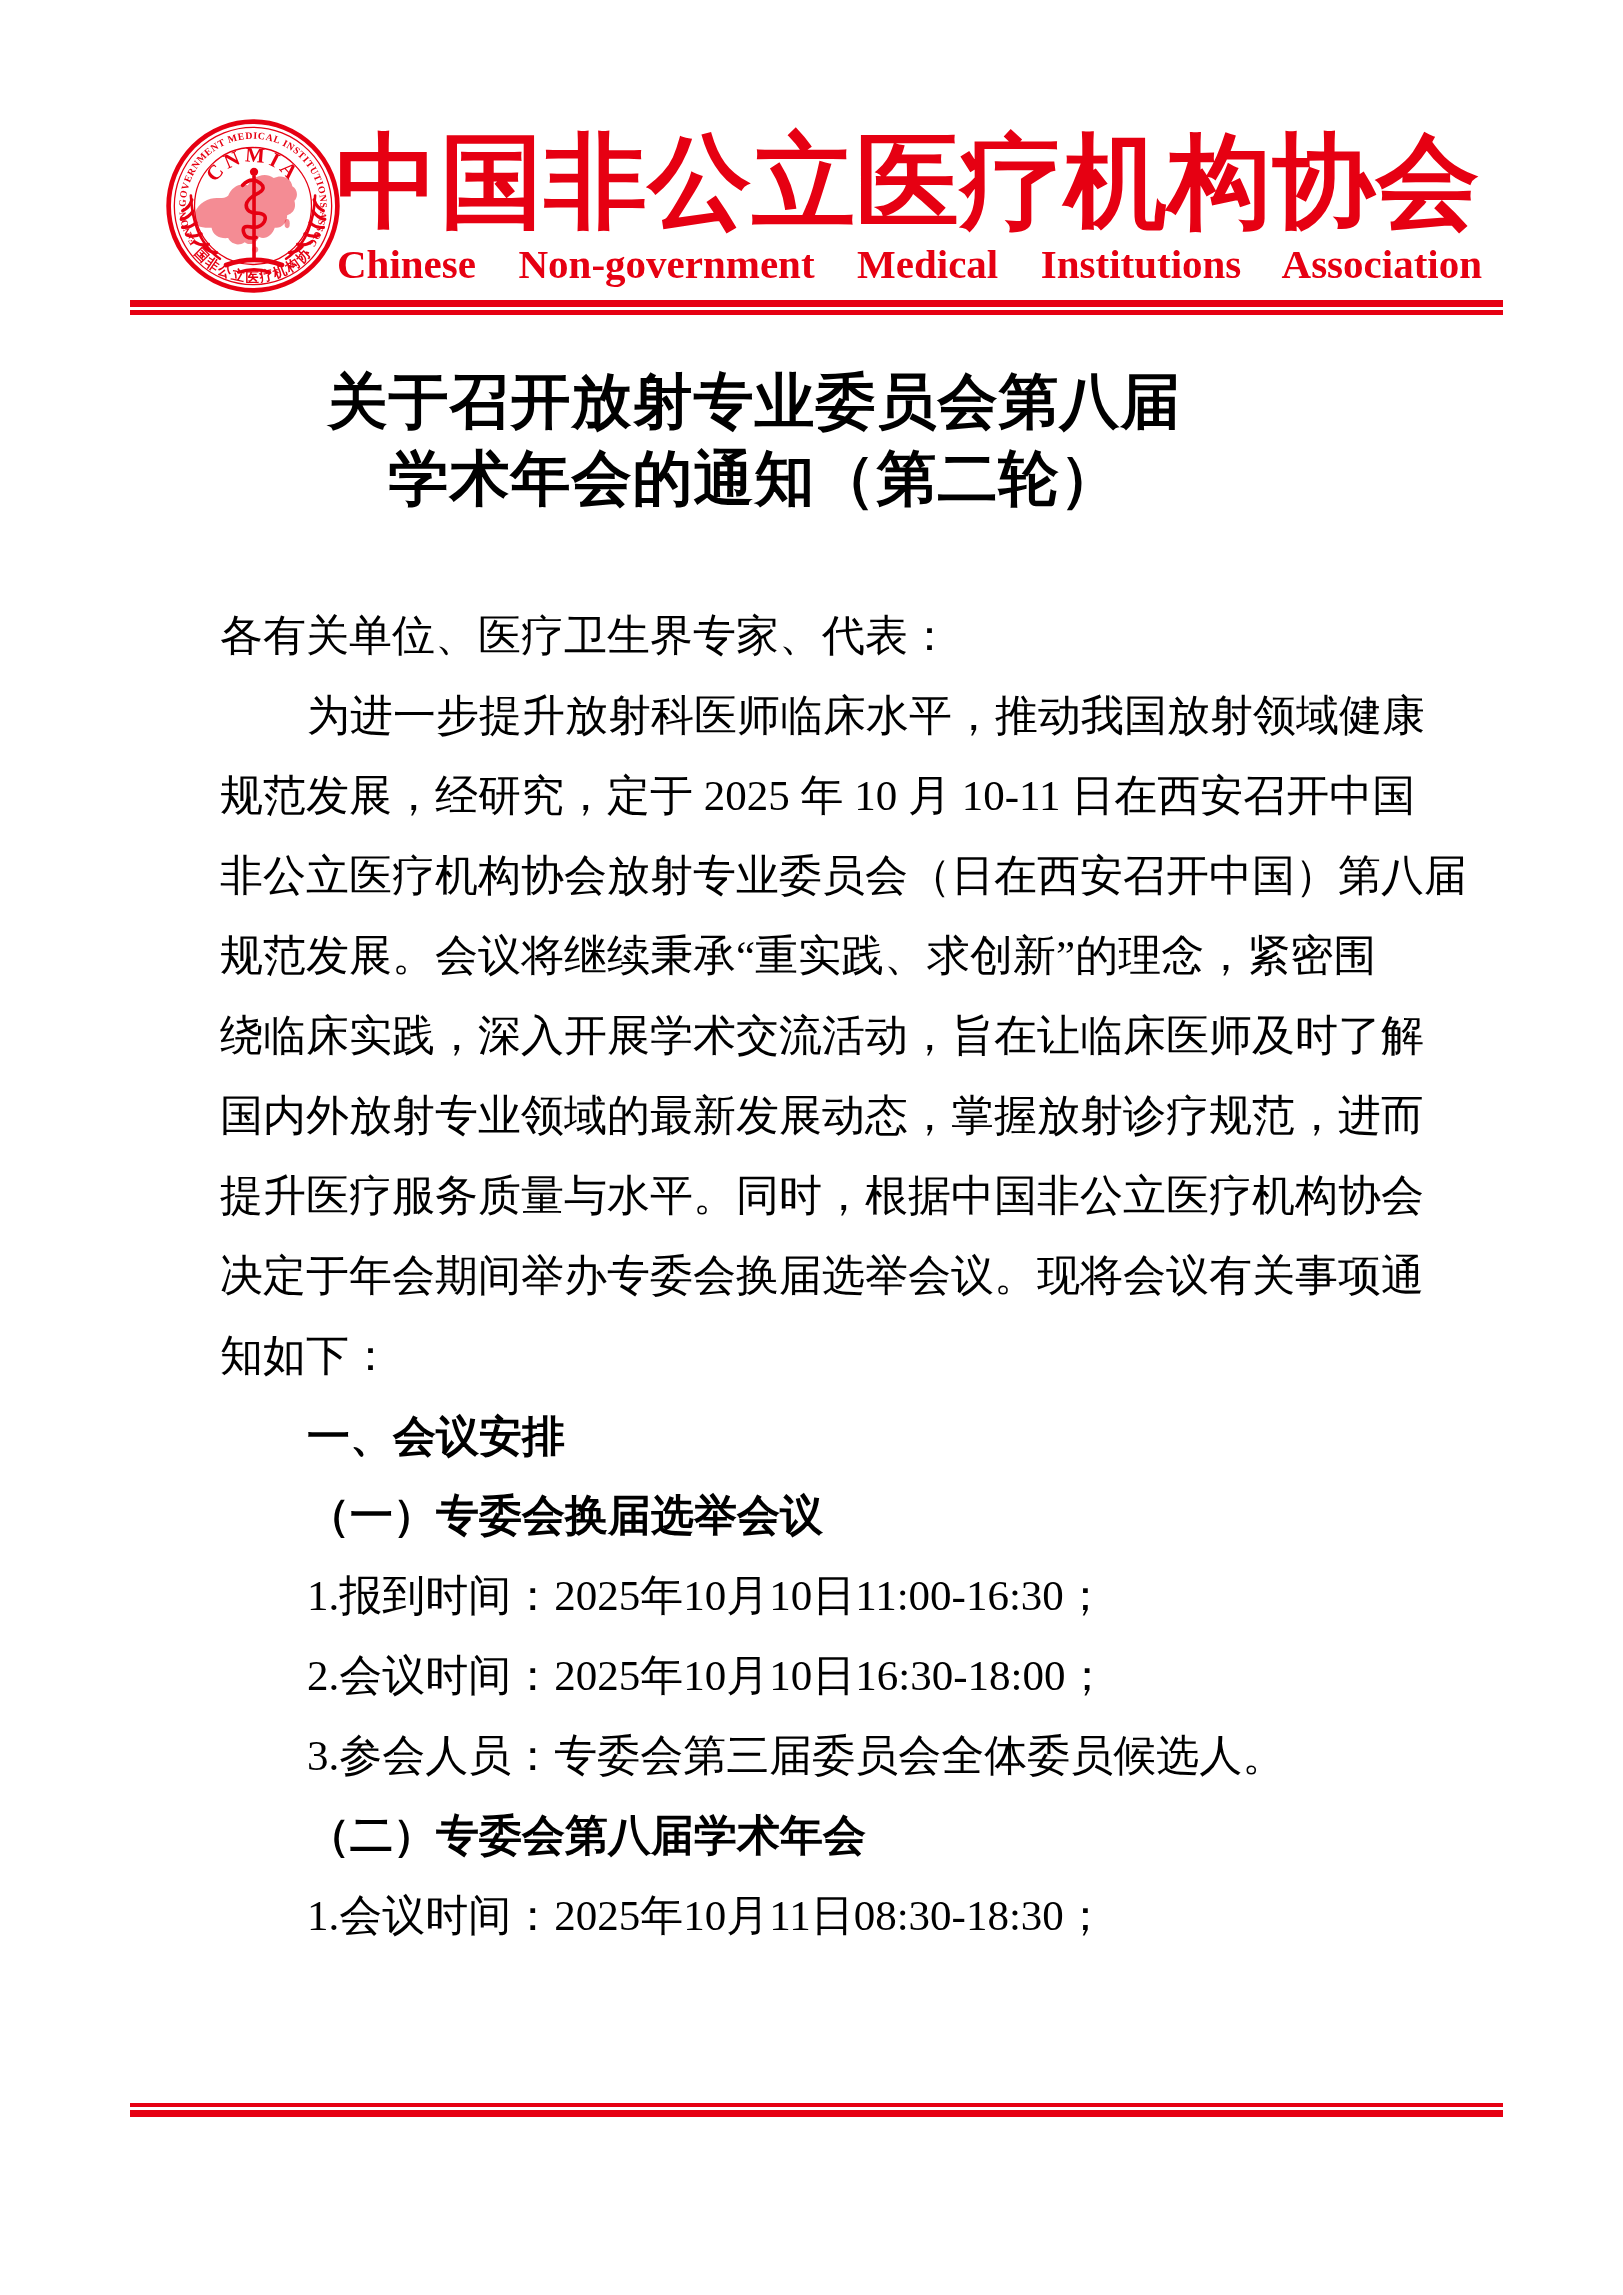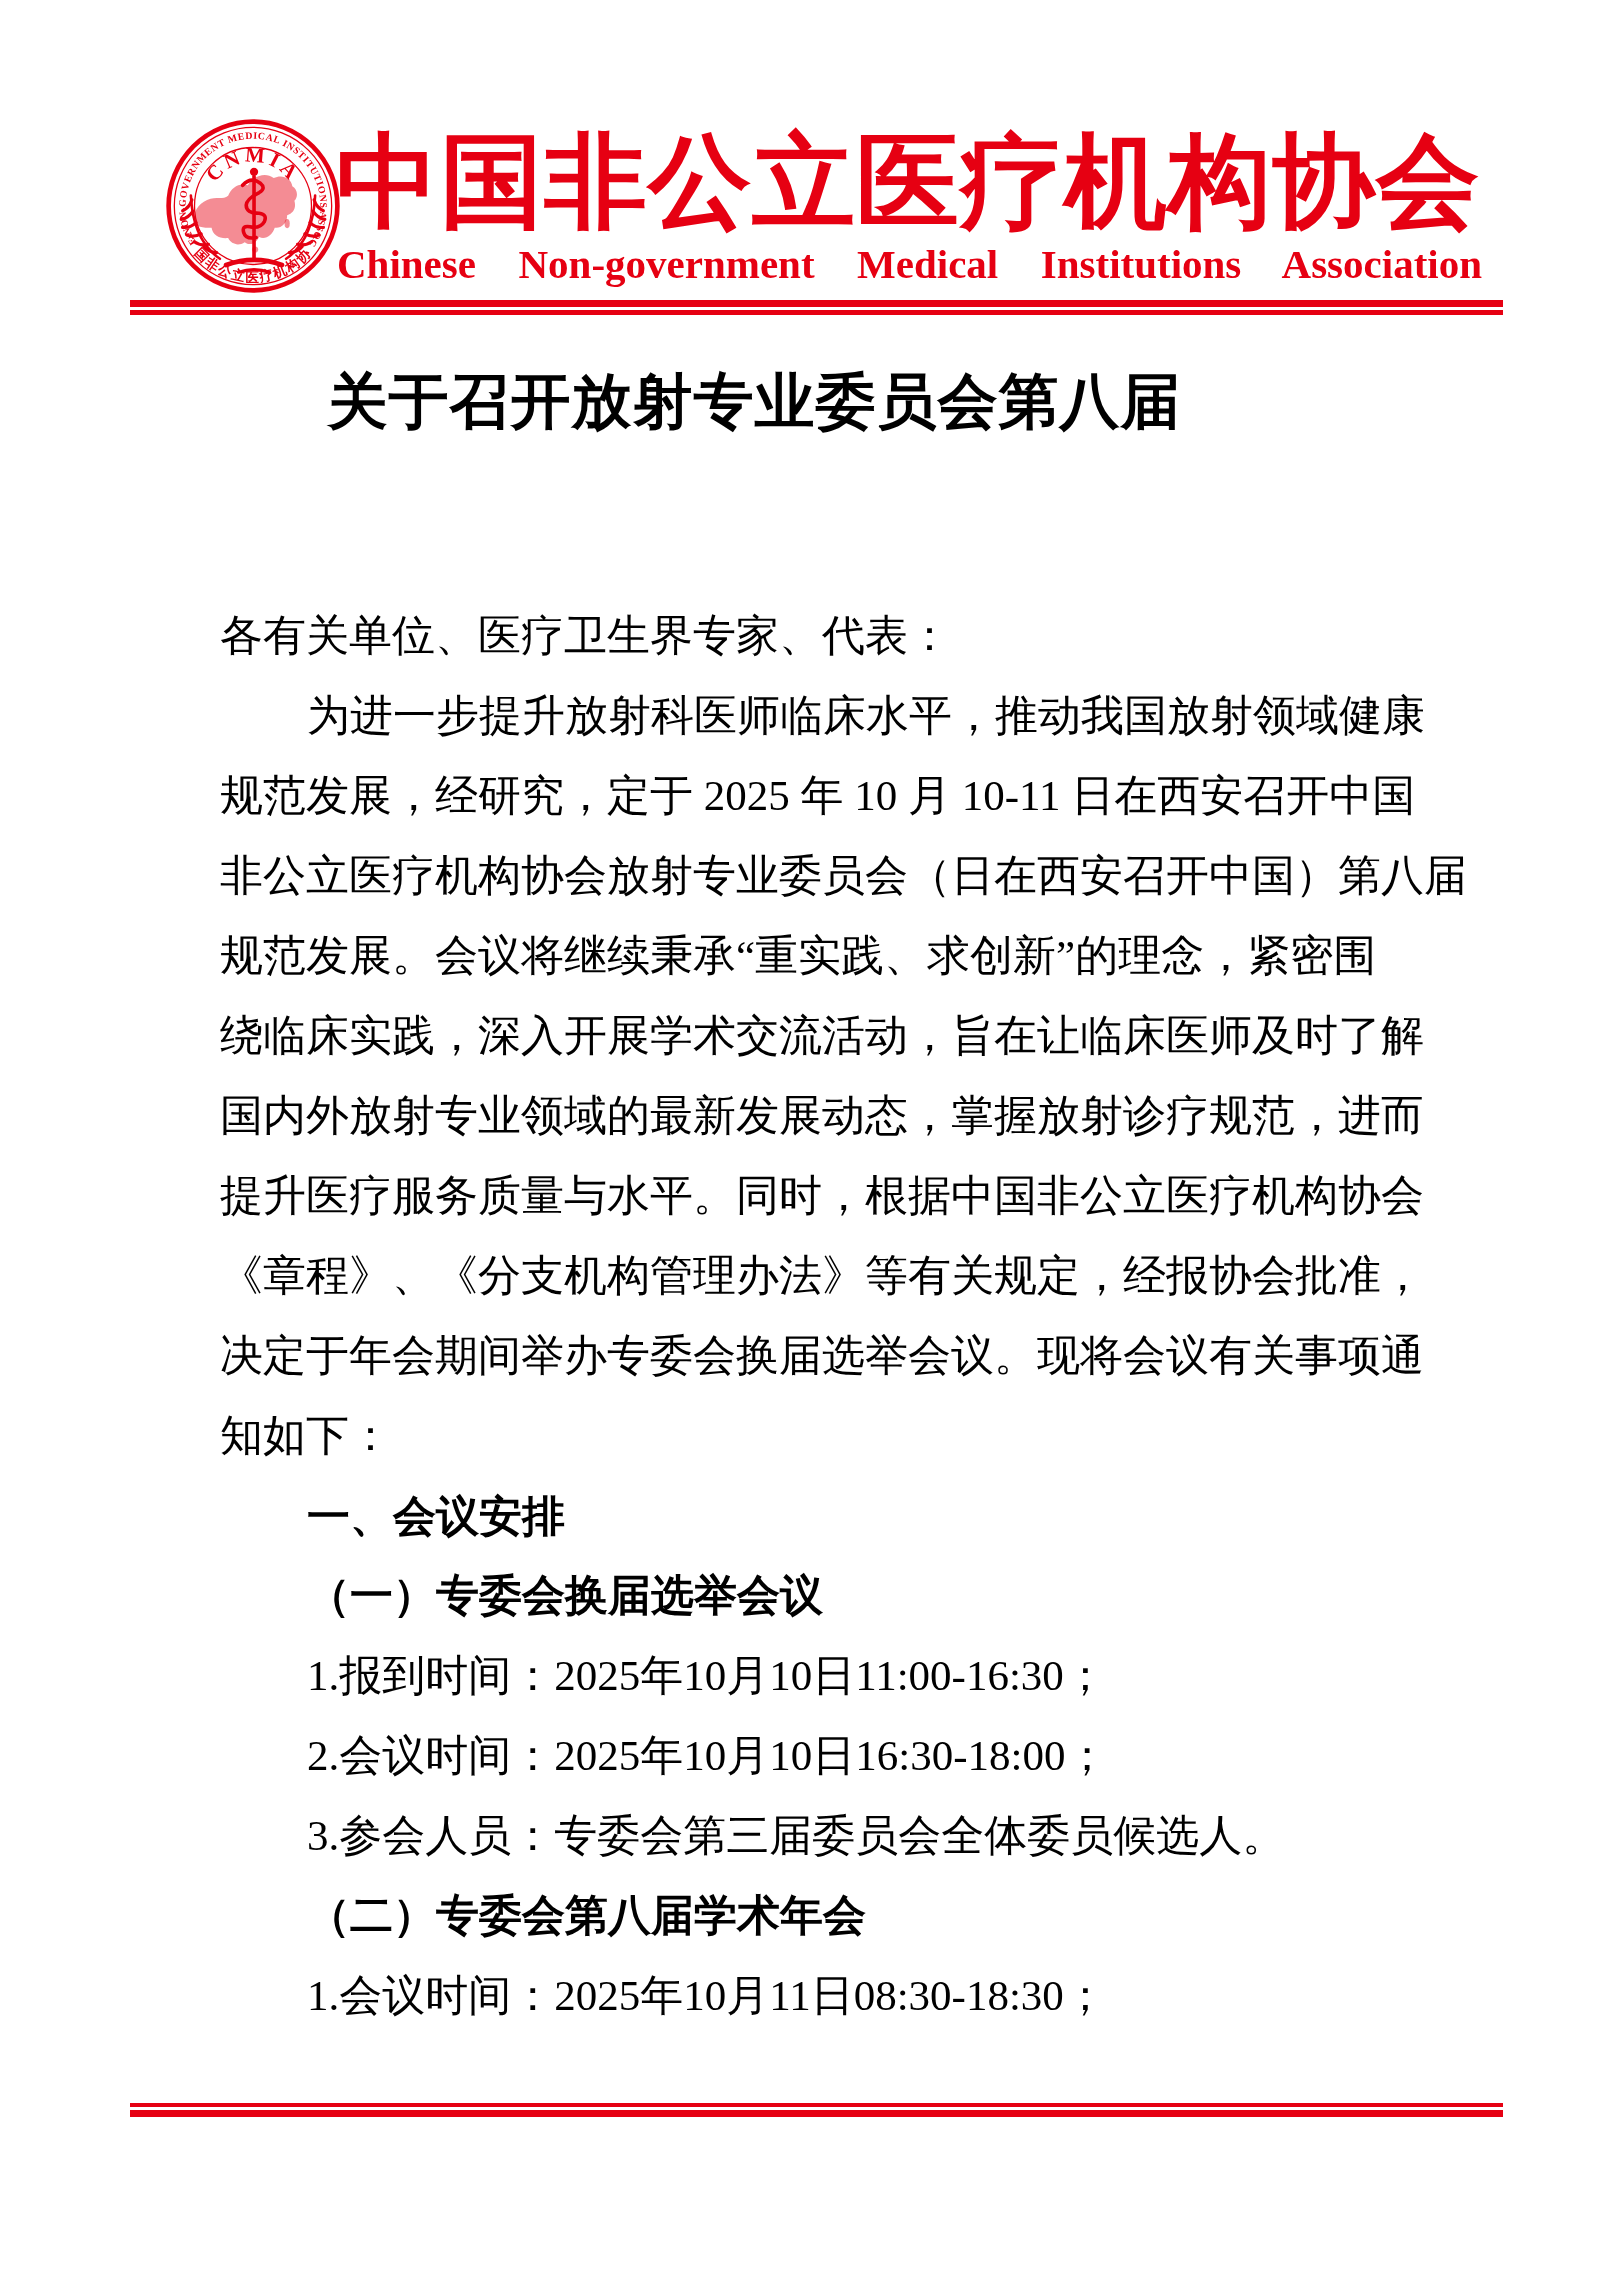--- a/index.html
+++ b/index.html
@@ -115,32 +115,32 @@
   </div>
 
   <div class="abs red" id="orgzh">中国非公立医疗机构协会</div>
   <div class="abs red" id="orgen">Chinese Non-government Medical Institutions Association</div>
 
   <div class="rule" id="ruleTopThick"></div>
   <div class="rule" id="ruleTopThin"></div>
 
   <div class="abs" id="title">
     <div>关于召开放射专业委员会第八届</div>
+    <div>学术年会的通知（第二轮）</div>
   </div>
 
   <div class="abs" id="docbody">
     <div class="ln">各有关单位、医疗卫生界专家、代表：</div>
     <div class="ln ind">为进一步提升放射科医师临床水平，推动我国放射领域健康</div>
     <div class="ln">规范发展，经研究，定于 2025 年 10 月 10-11 日在西安召开中国</div>
     <div class="ln">非公立医疗机构协会放射专业委员会（日在西安召开中国）第八届</div>
     <div class="ln">规范发展。会议将继续秉承“重实践、求创新”的理念，紧密围</div>
     <div class="ln">绕临床实践，深入开展学术交流活动，旨在让临床医师及时了解</div>
     <div class="ln">国内外放射专业领域的最新发展动态，掌握放射诊疗规范，进而</div>
     <div class="ln">提升医疗服务质量与水平。同时，根据中国非公立医疗机构协会</div>
-    <div class="ln">《章程》、《分支机构管理办法》等有关规定，经报协会批准，</div>
     <div class="ln">决定于年会期间举办专委会换届选举会议。现将会议有关事项通</div>
     <div class="ln">知如下：</div>
     <div class="ln ind h1">一、会议安排</div>
     <div class="ln ind h2">（一）专委会换届选举会议</div>
     <div class="ln ind">1.报到时间：2025年10月10日11:00-16:30；</div>
     <div class="ln ind">2.会议时间：2025年10月10日16:30-18:00；</div>
     <div class="ln ind">3.参会人员：专委会第三届委员会全体委员候选人。</div>
     <div class="ln ind h2">（二）专委会第八届学术年会</div>
     <div class="ln ind">1.会议时间：2025年10月11日08:30-18:30；</div>
   </div>

